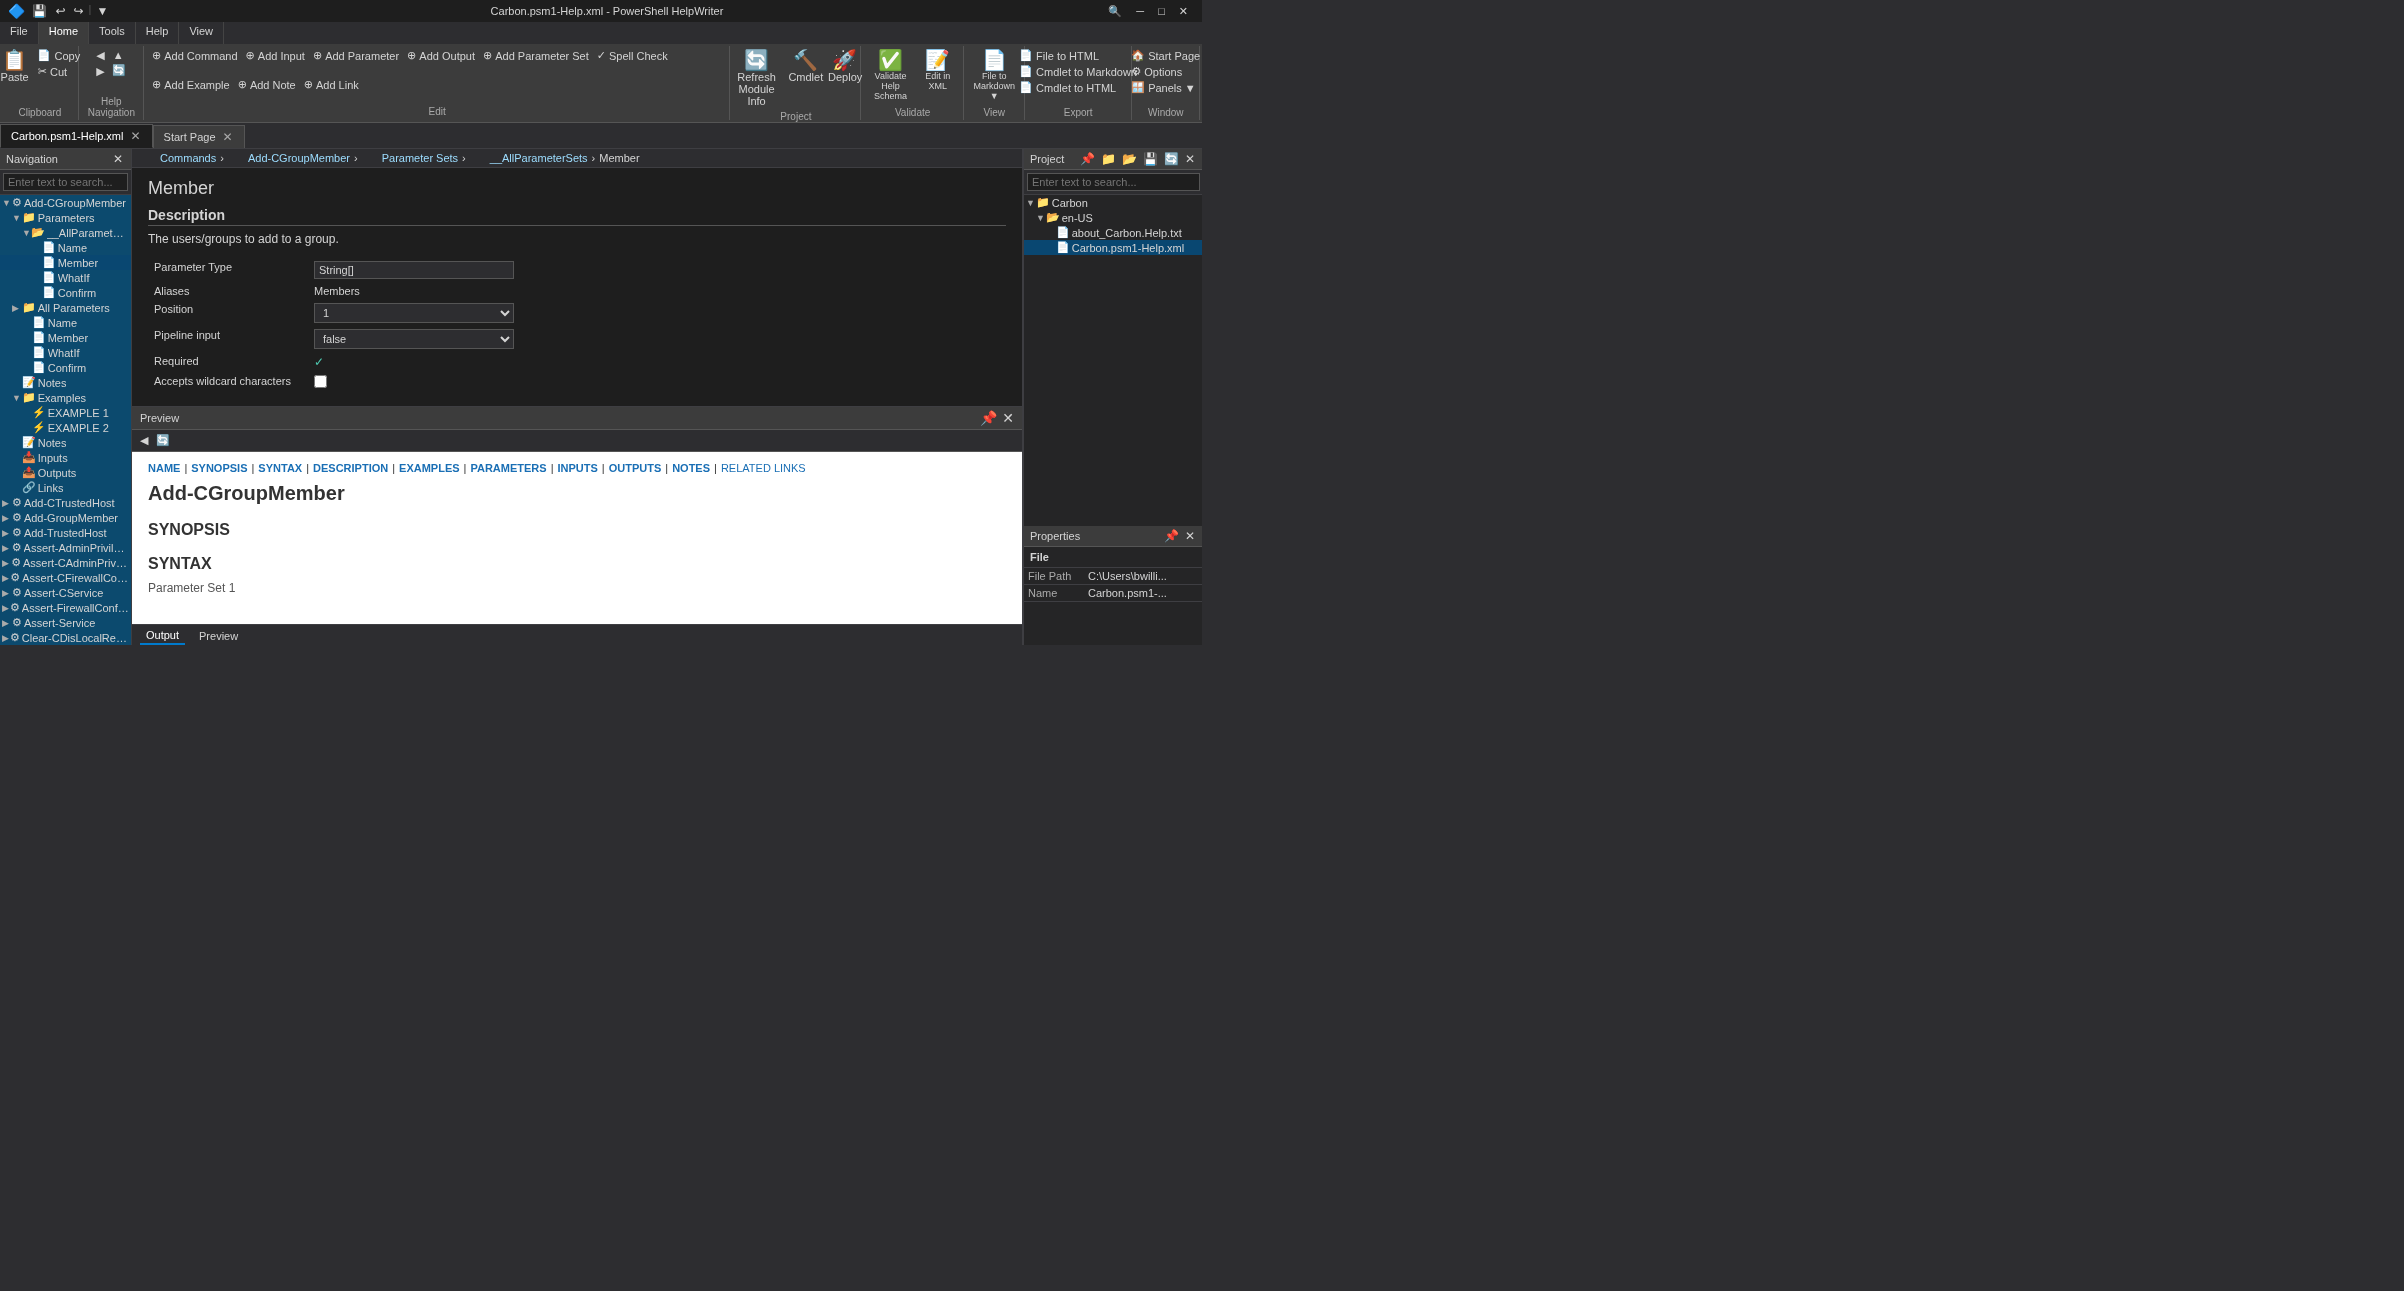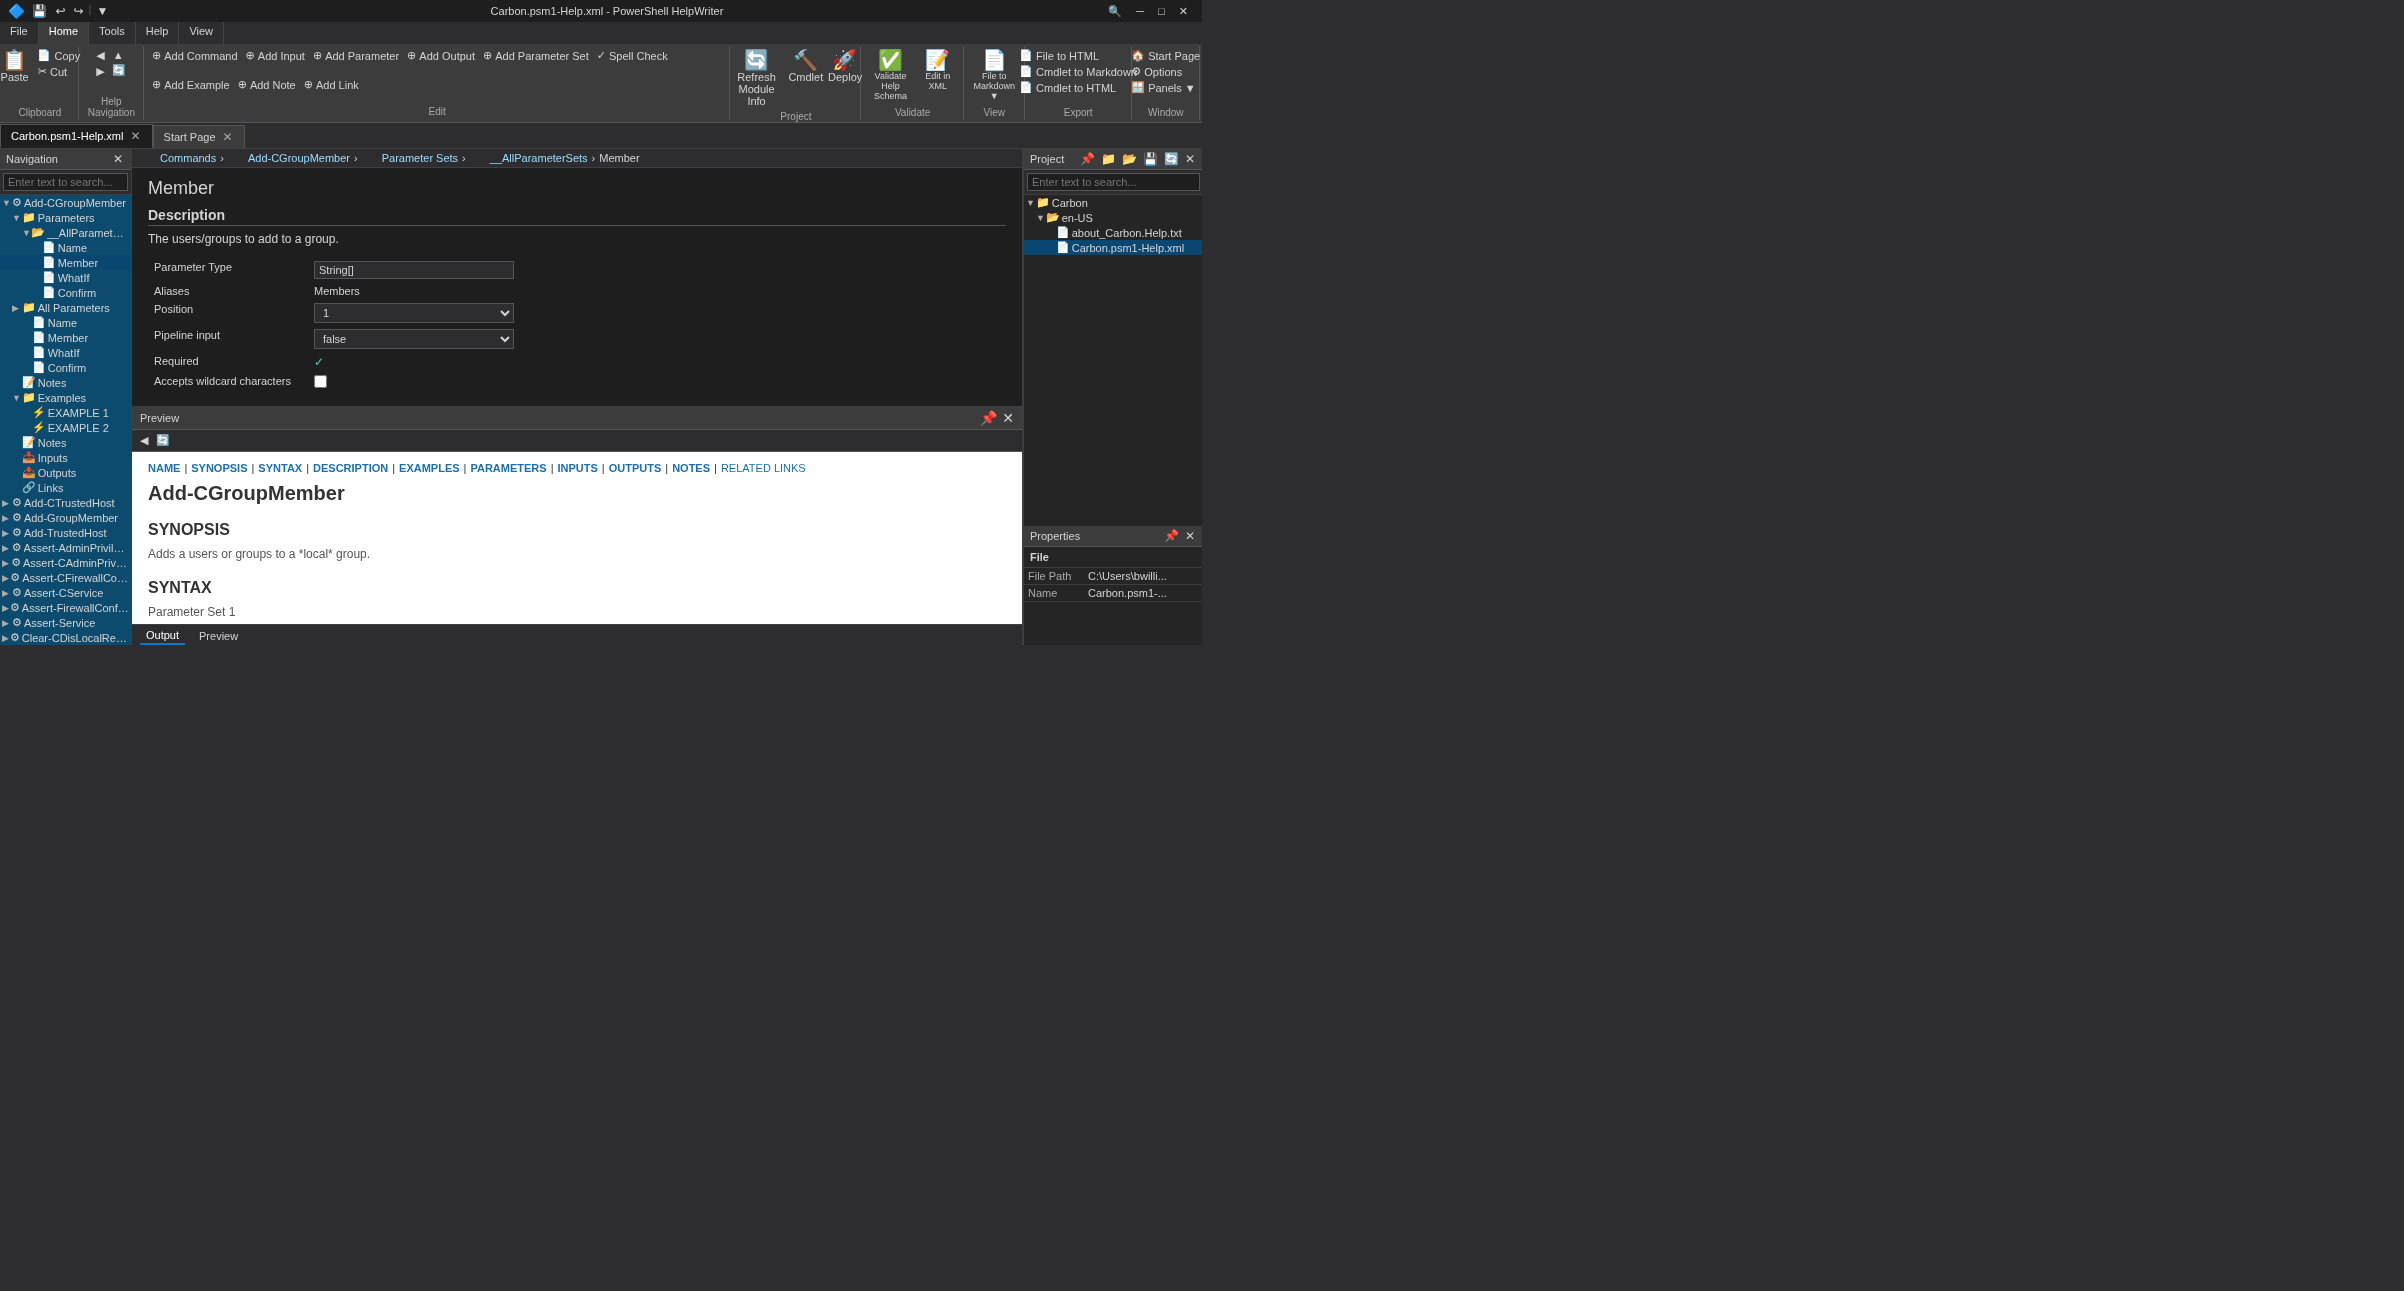--- a/index.html
+++ b/index.html
@@ -591,21 +591,20 @@
           <a style="color:#1a6fb5; font-size:11px; font-weight:bold;">INPUTS</a>
           <span>|</span>
           <a style="color:#1a6fb5; font-size:11px; font-weight:bold;">OUTPUTS</a>
           <span>|</span>
           <a style="color:#1a6fb5; font-size:11px; font-weight:bold;">NOTES</a>
           <span>|</span>
           <a style="color:#1a6fb5; font-size:11px; font-weight:normal;">RELATED LINKS</a>
         </div>
         <h1 class="preview-h1">Add-CGroupMember</h1>
         <h2 class="preview-h2">SYNOPSIS</h2>
-        <p class="preview-text">Adds a users or groups to a *local* group.</p>
         <h2 class="preview-h2">SYNTAX</h2>
         <p class="preview-text">Parameter Set 1</p>
       </div>
       <div class="output-bar">
         <button class="output-tab active">Output</button>
         <button class="output-tab">Preview</button>
       </div>
     </div>
   </div>
 

